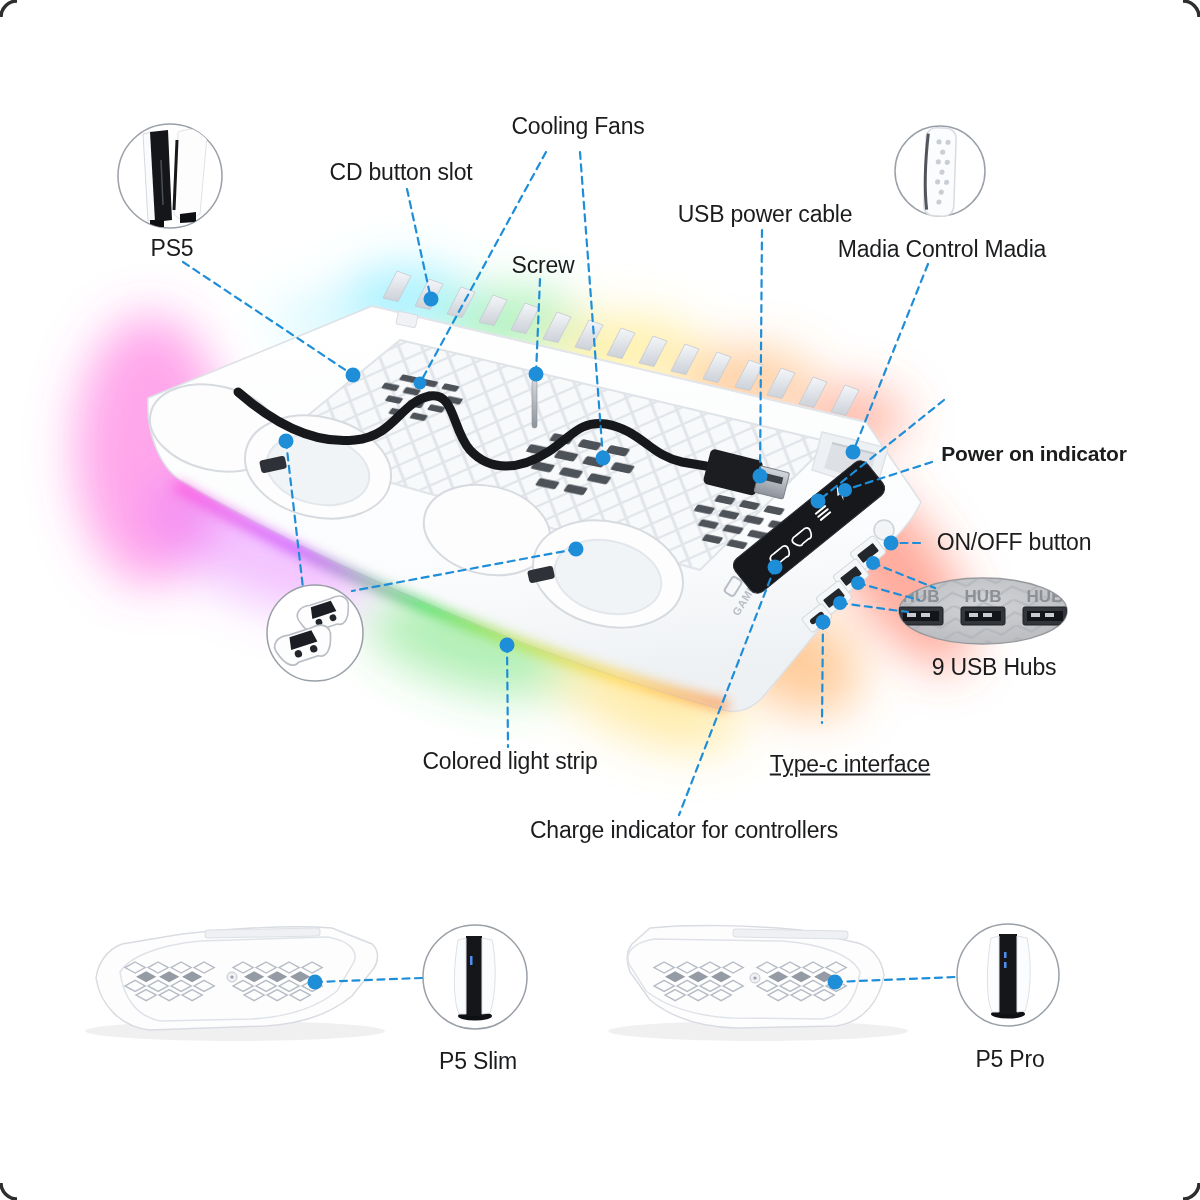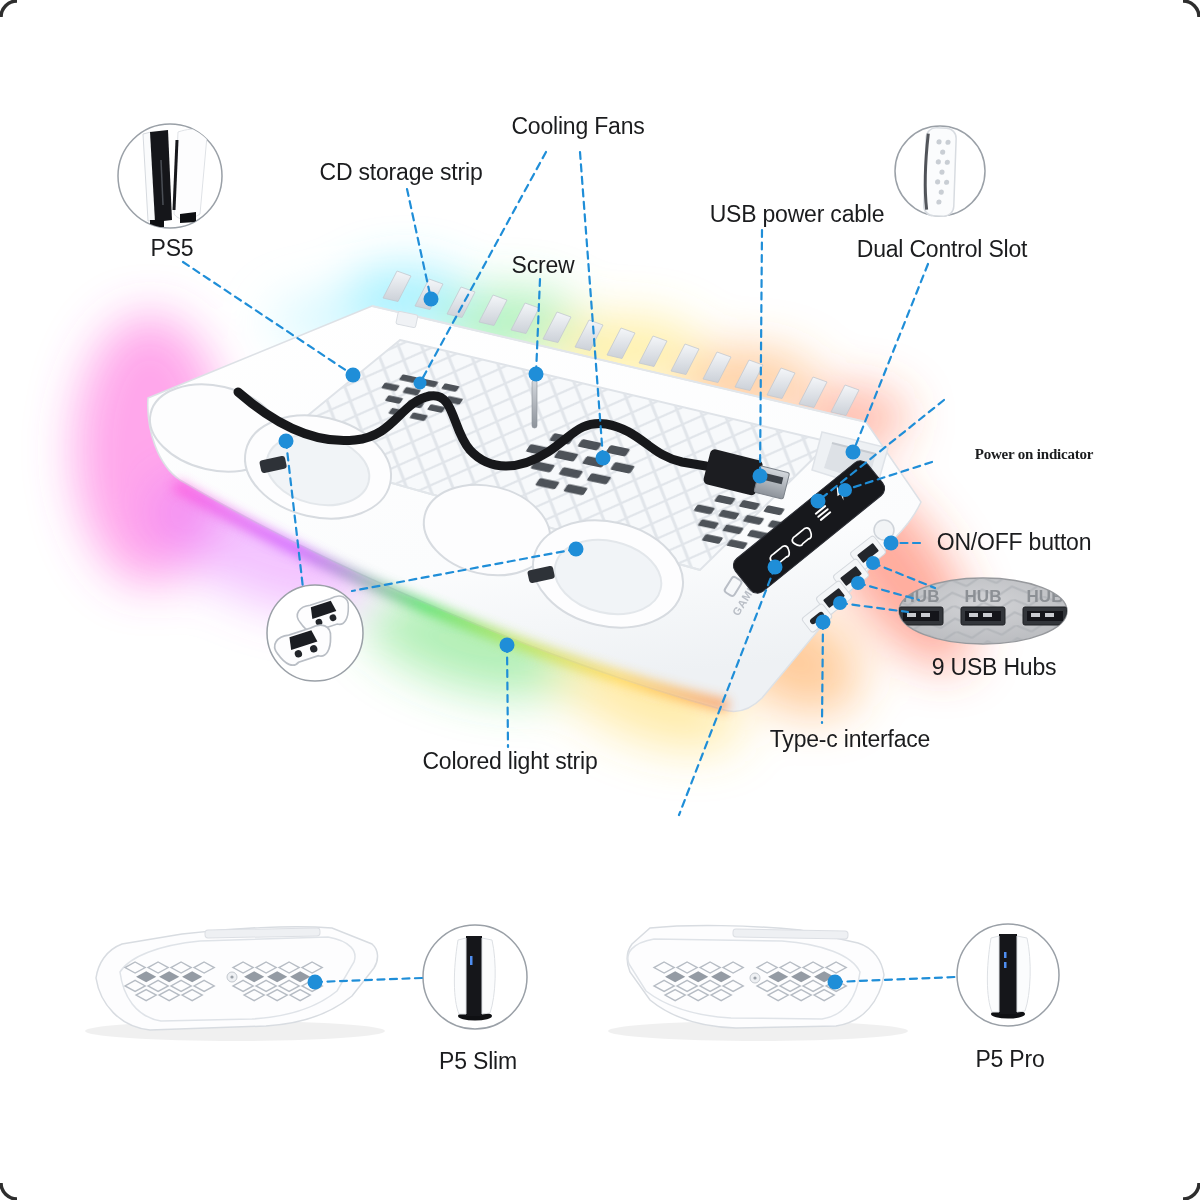--- a/index.html
+++ b/index.html
@@ -5,21 +5,21 @@
   html,body{margin:0;padding:0;background:#fff;}
   .canvas{
     position:relative;width:1200px;height:1200px;background:#fff;overflow:hidden;
     font-family:"Liberation Sans", sans-serif;
   }
   .label{
     position:absolute;transform:translate(-50%,-50%);
     font-size:23px;color:#1b1c1e;white-space:nowrap;letter-spacing:-0.2px;
     z-index:5;
   }
-  .label.bold{font-weight:700;font-size:15px;font-family:Liberation Serif, serif;}
+  .label.bold{font-weight:700;font-size:21px;}
   svg{position:absolute;left:0;top:0;z-index:1;}
   .lead{stroke:#1f8ed8;stroke-width:2.2;stroke-dasharray:7 5.5;stroke-linecap:round;fill:none;}
   .dot{fill:#1f8ed8;}
   .inset{fill:#ffffff;stroke:#9aa0a7;stroke-width:1.5;}
   .bodyline{stroke:#e2e6ea;stroke-width:2;fill:none;}
 </style>
 </head>
 <body>
 
 <div class="canvas">
@@ -407,26 +407,27 @@
 
   <g stroke="#2e2e2e" stroke-width="3.5" fill="none">
     <path d="M1,17 A16,16 0 0 1 17,1"></path>
     <path d="M1183,1 A16,16 0 0 1 1199,17"></path>
     <path d="M1199,1183 A16,16 0 0 1 1183,1199"></path>
     <path d="M17,1199 A16,16 0 0 1 1,1183"></path>
   </g>
 </svg>
 
 <div class="label" style="left:172px;top:248px;">PS5</div>
-<div class="label" style="left:401px;top:172px;">CD storage strip</div>
+<div class="label" style="left:401px;top:172px;">CD button slot</div>
 <div class="label" style="left:578px;top:126px;">Cooling Fans</div>
 <div class="label" style="left:543px;top:265px;">Screw</div>
-<div class="label" style="left:765px;top:214px;margin-left:32px;">USB power cable</div>
-<div class="label" style="left:942px;top:249px;">Dual Control Slot</div>
+<div class="label" style="left:765px;top:214px;">USB power cable</div>
+<div class="label" style="left:942px;top:249px;">Madia Control Madia</div>
 <div class="label bold" style="left:1034px;top:454px;">Power on indicator</div>
 <div class="label" style="left:1006px;top:542px;margin-left:8px;">ON/OFF button</div>
 <div class="label" style="left:994px;top:667px;">9 USB Hubs</div>
 <div class="label" style="left:510px;top:761px;">Colored light strip</div>
-<div class="label" style="left:850px;top:739px;">Type-c interface</div>
+<div class="label" style="left:850px;top:764px;text-decoration:underline;">Type-c interface</div>
+<div class="label" style="left:684px;top:830px;">Charge indicator for controllers</div>
 <div class="label" style="left:478px;top:1061px;text-align:right;">P5 Slim</div>
 <div class="label" style="left:1010px;top:1059px;">P5 Pro</div>
 
 </div>
 
 </body></html>

